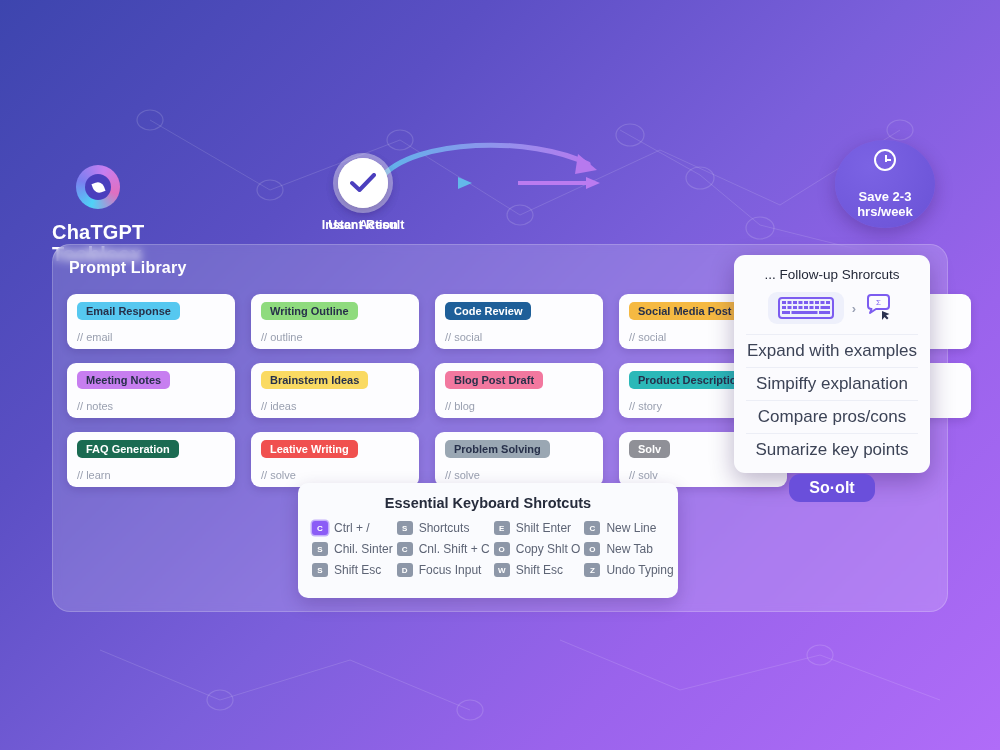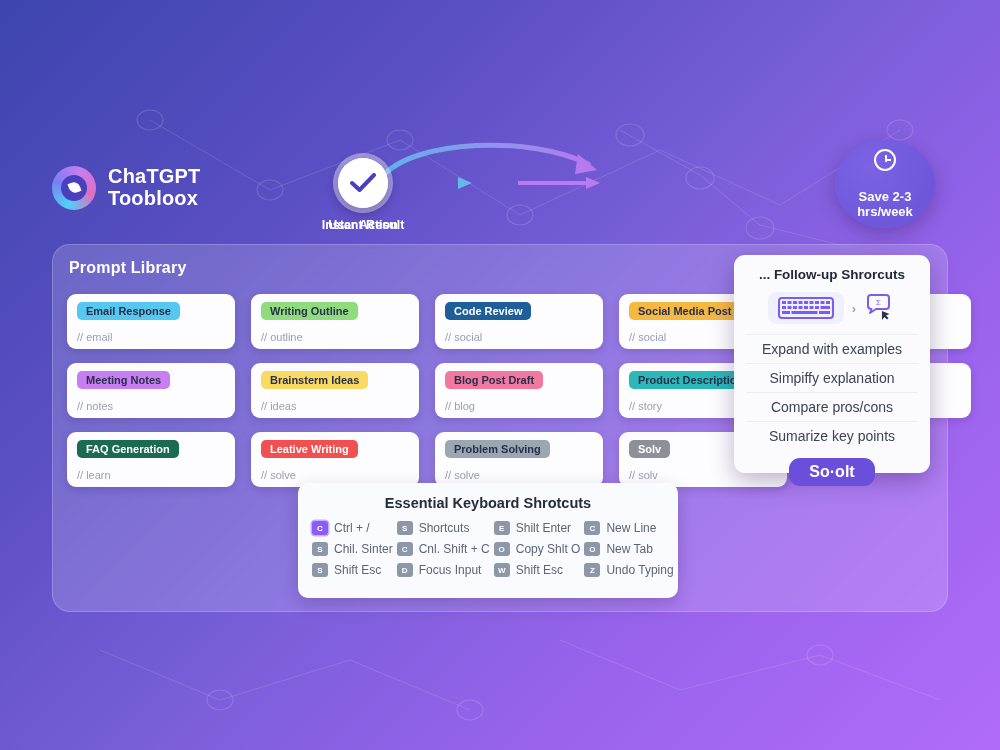--- a/index.html
+++ b/index.html
@@ -11,21 +11,21 @@
     position: relative;
     overflow: hidden;
     -webkit-font-smoothing: antialiased;
   }
 
   
   .bg-net { position:absolute; inset:0; pointer-events:none; }
 
   .logo-wrap {
     position:absolute; left:52px; top:165px;
-    display:flex; align-items:flex-end; gap:12px;
+    display:flex; align-items:center; gap:12px;flex-direction:column;
   }
   .logo-mark {
     width:44px; height:44px; border-radius:50%;
     background: conic-gradient(from 200deg, #4fd2f7, #7b7ff0, #c77ef0, #e06fc0, #4fd2f7);
     display:flex; align-items:center; justify-content:center;
     position:relative;
   }
   .logo-mark::after{
     content:""; position:absolute; width:26px; height:26px; border-radius:50%;
     background:#4a3fbd;
@@ -115,31 +115,31 @@
   .kb-key.active{ background:#8b5cf6; box-shadow:0 0 0 1.5px #c4b0fb; }
   .kb-text{ font-size:12px;color:#5d6475;white-space:nowrap; }
 
   
   .popup{
     position:absolute; left:734px; top:255px; width:196px; height:218px;
     background:#fbfbfe; border-radius:11px;
     box-shadow:0 8px 24px rgba(35,10,75,.30);
     padding:12px 12px 10px 12px;
   }
-  .popup-title{ text-align:center;font-size:13.5px;font-weight:bold;color:#232838; }
+  .popup-title{ text-align:center;font-size:13.5px;font-weight:normal;color:#232838; }
   .popup-icons{
     margin-top:10px; display:flex;align-items:center;justify-content:center;gap:8px;
   }
   .kb-pill{
     background:#eef0fb;border-radius:9px;padding:5px 10px;display:flex;align-items:center;
   }
   .chev{ color:#9aa1b4;font-size:13px;font-weight:bold; }
   .popup-list{ margin-top:10px; }
   .popup-row{
-    text-align:center;font-size:14px;color:#3c4356;
+    text-align:center;font-size:17px;color:#3c4356;
     padding:6px 0; border-top:1px solid #eceef6;
   }
   .popup-row:first-child{ border-top:1px solid #eceef6; }
   .popup-btn{
     display:block;margin:8px auto 0 auto;
     background:#6a4fdb;color:#fff;border:none;border-radius:11px;
     font-size:16px;font-weight:bold;padding:5px 20px;cursor:pointer;
     font-family:inherit;
   }
 </style>

